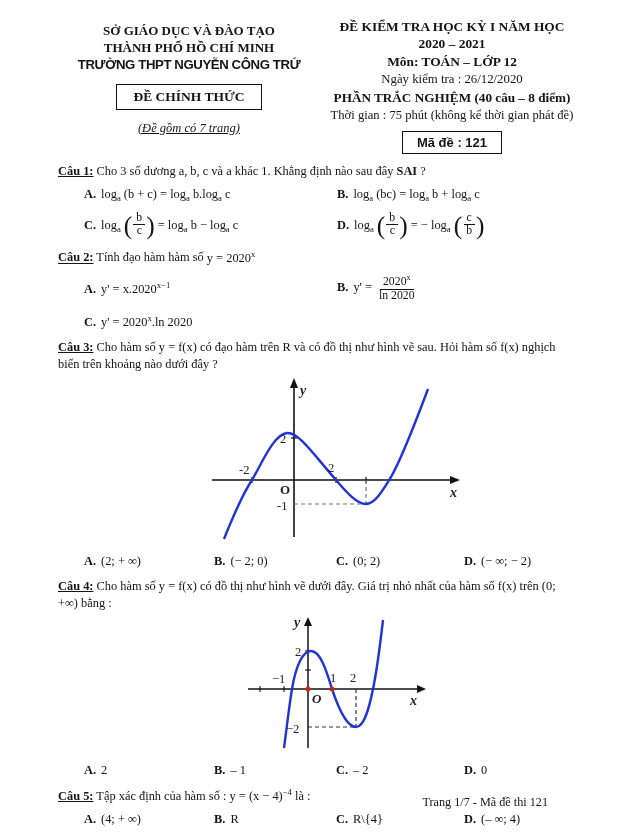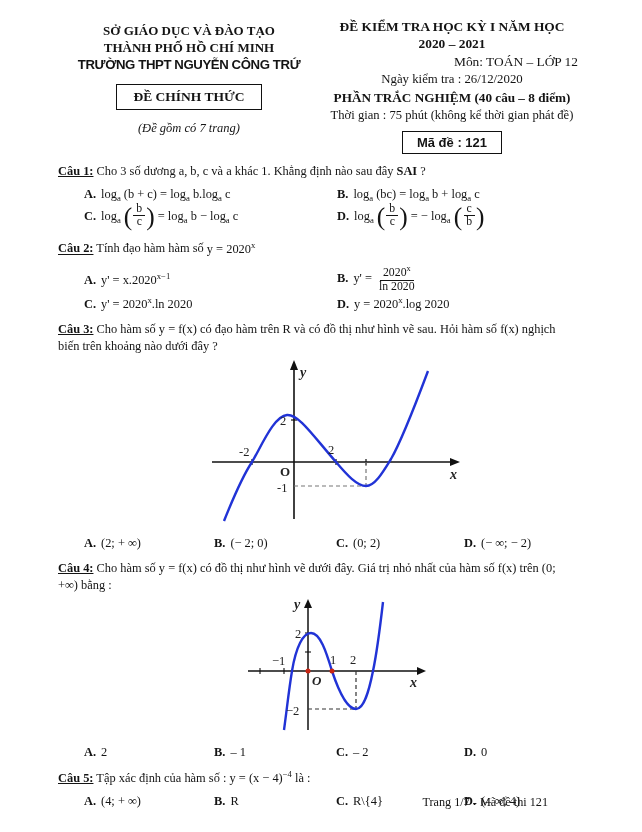--- a/index.html
+++ b/index.html
@@ -6,37 +6,37 @@
   html,body { width:642px; height:832px; }
   body { background:#ffffff; font-family:"Liberation Serif", serif; color:#141414; }
   .page { position:relative; width:608px; height:832px; overflow:hidden; padding:18px 30px 0 58px; }
 
   
   .header { display:grid; grid-template-columns:262px 1fr; column-gap:6px; }
   .h-left { text-align:center; padding-top:4px; }
   .h-left .l1, .h-left .l2 { font-weight:bold; font-size:13px; line-height:1.32; }
   .h-left .l3 { font-family:"Liberation Sans", sans-serif; font-weight:bold; font-size:13.2px; letter-spacing:-0.4px; line-height:1.4; }
   .h-left .box { display:inline-block; border:1.6px solid #111; padding:4px 16px; font-weight:bold; font-size:13.5px; margin-top:9px; }
-  .h-left .note { font-style:italic; font-size:12.5px; margin-top:11px; }
+  .h-left .note { font-style:italic; font-size:12.5px; margin-top:11px;text-decoration:underline; }
   .h-right { text-align:center; }
   .h-right .l1 { font-weight:bold; font-size:13.4px; line-height:1.3; }
-  .h-right .l2 { font-weight:normal; font-size:13.4px; line-height:1.35;text-align:right; }
+  .h-right .l2 { font-weight:bold; font-size:13.4px; line-height:1.35; }
   .h-right .l3 { font-size:12.8px; line-height:1.4; }
   .h-right .l4 { font-weight:bold; font-size:13.2px; line-height:1.4; }
   .h-right .l5 { font-size:12.6px; line-height:1.4; }
   .h-right .box { display:inline-block; border:1.8px solid #111; padding:3px 14px; font-family:"Liberation Sans", sans-serif; font-weight:bold; font-size:13px; margin-top:6px; }
 
   
   .q { font-size:12.4px; line-height:1.38; margin-top:9px; }
   .qlabel { font-weight:bold;text-decoration:underline; }
   .qbold { font-weight:bold; }
   .math { white-space:nowrap; }
   sup { font-size:0.7em; }
   sub { font-size:0.7em; }
-  .opts2 { display:grid; grid-template-columns:253px 1fr; margin:7px 0 2px 26px; row-gap:0; align-items:center; font-size:12.4px; }
+  .opts2 { display:grid; grid-template-columns:253px 1fr; margin:7px 0 2px 26px; row-gap:9px; align-items:center; font-size:12.4px; }
   .opts4 { display:grid; grid-template-columns:130px 122px 128px 1fr; margin:7px 0 2px 26px; align-items:baseline; font-size:12.4px; }
   .opt .k { font-weight:bold; margin-right:5px; }
   .frac { display:inline-flex; flex-direction:column; align-items:center; vertical-align:middle; line-height:1.1; font-size:0.95em; margin:0 1px; position:relative; top:-1px; }
   .fnum { border-bottom:1px solid #141414; padding:0 3px; }
   .fden { padding:0 3px; }
   .bparen { font-size:2.05em; font-weight:normal; vertical-align:middle; line-height:0.8; position:relative; top:-1px; }
 
   
   .figwrap { text-align:center; }
   .fig3 { margin:2px 0 0 32px; }
@@ -92,21 +92,20 @@
   <div class="q">
     <span class="qlabel">Câu 2:</span><span> Tính đạo hàm hàm số  </span><span class="math">y = 2020<sup>x</sup></span>
   </div>
   <div class="opts2">
     <div class="opt"><span class="k">A.</span><span class="math">y' = x.2020<sup>x−1</sup></span></div>
     <div class="opt"><span class="k">B.</span><span class="math">y' = <span class="frac">
             <span class="fnum">2020<sup>x</sup></span>
             <span class="fden">ln 2020</span>
           </span></span></div>
     <div class="opt"><span class="k">C.</span><span class="math">y' = 2020<sup>x</sup>.ln 2020</span></div>
-    <div class="opt"><span class="k">D.</span><span class="math">y = 2020<sup>x</sup>.log 2020</span></div>
   </div>
 
   <div class="q">
     <span class="qlabel">Câu 3:</span><span> Cho hàm số y = f(x) có đạo hàm trên R và có đồ thị như hình vẽ sau. Hỏi hàm số f(x) nghịch biến trên khoảng nào dưới đây ?</span>
   </div>
   <div class="figwrap fig3">
     <svg width="280" height="168" viewBox="0 0 280 168">
 
       <line x1="18" y1="105" x2="256" y2="105" stroke="#111" stroke-width="1.6"></line>
       <polygon points="256,101 256,109 266,105" fill="#111"></polygon>

